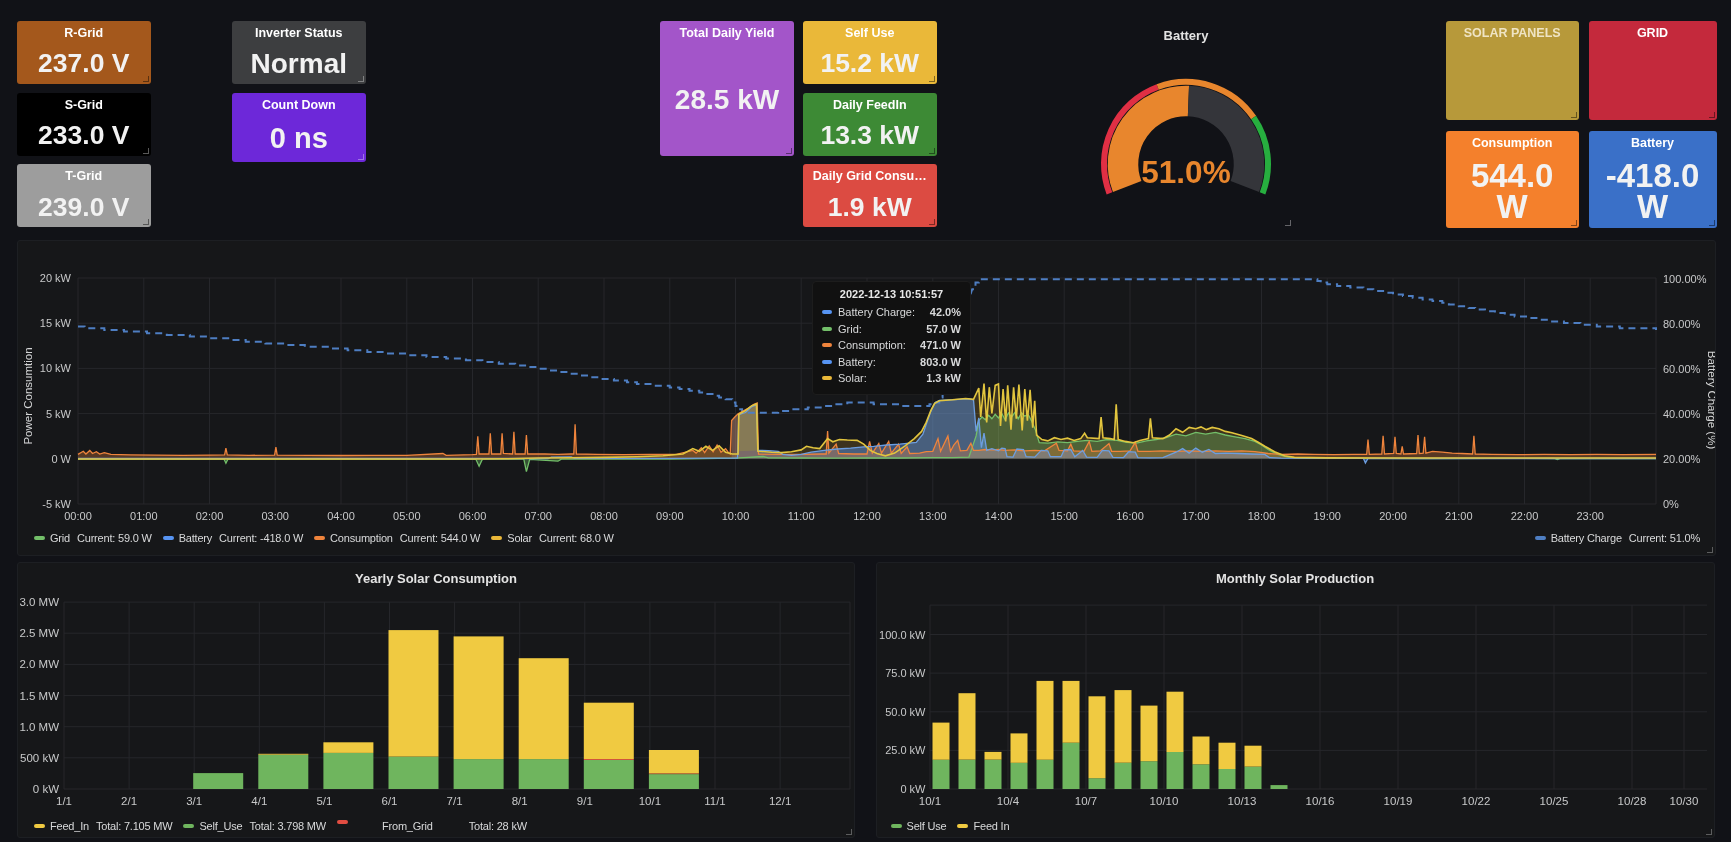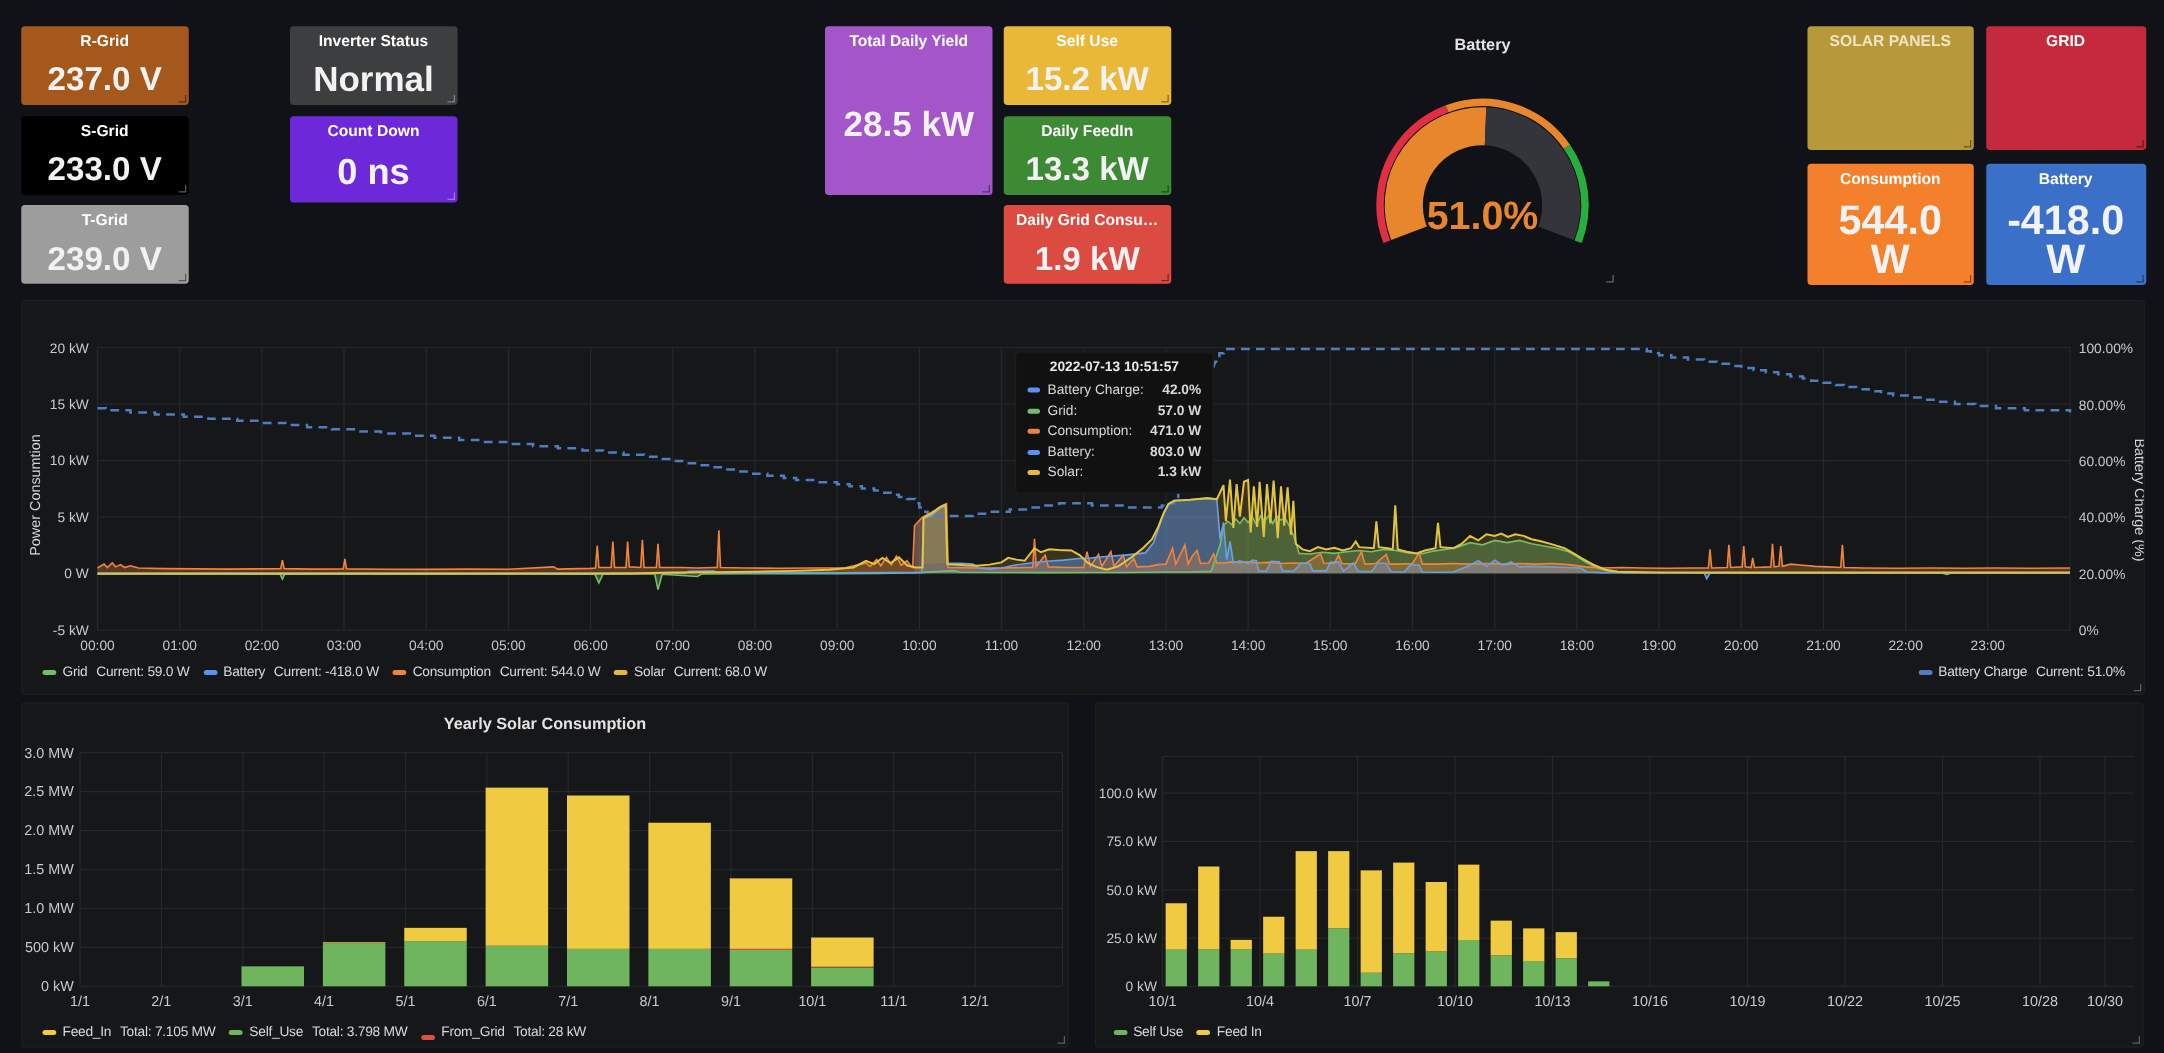--- a/index.html
+++ b/index.html
@@ -187,21 +187,21 @@
 <div style="position:absolute;right:4px;top:291px;display:flex;font-size:11px;letter-spacing:-0.2px;color:#d8d9da;align-items:center;">
 <span style="display:inline-flex;align-items:center;margin-right:11px;">
         <span style="width:11px;height:4px;border-radius:2px;background:#4e7ec2;margin-right:5px;"></span>
         <span>Battery Charge</span>
         <span style="margin-left:7px;">Current: 51.0%</span>
       </span>
 </div>
 <div style="position:absolute;right:2px;bottom:2px;width:6px;height:6px;border-right:1.5px solid rgba(255,255,255,0.3);border-bottom:1.5px solid rgba(255,255,255,0.3);"></div>
 </div>
 <div style="position:absolute;left:812px;top:281px;width:159px;height:114px;background:#111111;border:1px solid #1d1d1d;border-radius:4px;padding:6px 9px;font-size:11px;color:#d8d9da;z-index:50;">
-    <div style="text-align:center;font-weight:bold;color:#e8e8e8;margin-bottom:4px;">2022-07-13 10:51:57</div>
+    <div style="text-align:center;font-weight:bold;color:#e8e8e8;margin-bottom:4px;">2022-12-13 10:51:57</div>
     <div style="display:flex;align-items:center;height:16.5px;">
       <span style="width:10px;height:4px;border-radius:2px;background:#5794f2;margin-right:6px;flex:none;"></span>
       <span>Battery Charge:</span>
       <span style="flex:1"></span>
       <span style="font-weight:bold;">42.0%</span>
     </div>
     <div style="display:flex;align-items:center;height:16.5px;">
       <span style="width:10px;height:4px;border-radius:2px;background:#73bf69;margin-right:6px;flex:none;"></span>
       <span>Grid:</span>
       <span style="flex:1"></span>
@@ -290,29 +290,30 @@
 <span style="display:inline-flex;align-items:center;margin-right:11px;">
         <span style="width:11px;height:4px;border-radius:2px;background:#f0ca41;margin-right:5px;"></span>
         <span>Feed_In</span>
         <span style="margin-left:7px;">Total: 7.105 MW</span>
       </span>
 <span style="display:inline-flex;align-items:center;margin-right:11px;">
         <span style="width:11px;height:4px;border-radius:2px;background:#6fb55e;margin-right:5px;"></span>
         <span>Self_Use</span>
         <span style="margin-left:7px;">Total: 3.798 MW</span>
       </span>
-<span style="display:inline-flex;align-items:flex-end;margin-right:11px;">
+<span style="display:inline-flex;align-items:flex-start;margin-right:11px;gap:29px;">
         <span style="width:11px;height:4px;border-radius:2px;background:#e24d42;margin-right:5px;"></span>
         <span>From_Grid</span>
         <span style="margin-left:7px;">Total: 28 kW</span>
       </span>
 </div>
 <div style="position:absolute;right:2px;bottom:2px;width:6px;height:6px;border-right:1.5px solid rgba(255,255,255,0.3);border-bottom:1.5px solid rgba(255,255,255,0.3);"></div>
 </div>
 <div class="panel" style="left:875.5px;top:562px;width:839px;height:276px;">
+<div style="text-align:center;font-size:13px;font-weight:bold;color:#e3e3e3;padding-top:8px;">Monthly Solar Production</div>
 <svg width="839" height="276" style="position:absolute;left:0;top:0">
       <line x1="53.0" y1="226.0" x2="830" y2="226.0" stroke="#26272b" stroke-width="1"></line>
       <line x1="53.0" y1="187.4" x2="830" y2="187.4" stroke="#26272b" stroke-width="1"></line>
       <line x1="53.0" y1="148.8" x2="830" y2="148.8" stroke="#26272b" stroke-width="1"></line>
       <line x1="53.0" y1="110.1" x2="830" y2="110.1" stroke="#26272b" stroke-width="1"></line>
       <line x1="53.0" y1="71.5" x2="830" y2="71.5" stroke="#26272b" stroke-width="1"></line>
       <line x1="53.0" y1="42.1" x2="830" y2="42.1" stroke="#26272b" stroke-width="1"></line>
       <line x1="53.0" y1="42.1" x2="53.0" y2="226.0" stroke="#26272b" stroke-width="1"></line>
       <line x1="131.0" y1="42.1" x2="131.0" y2="226.0" stroke="#26272b" stroke-width="1"></line>
       <line x1="209.0" y1="42.1" x2="209.0" y2="226.0" stroke="#26272b" stroke-width="1"></line>

